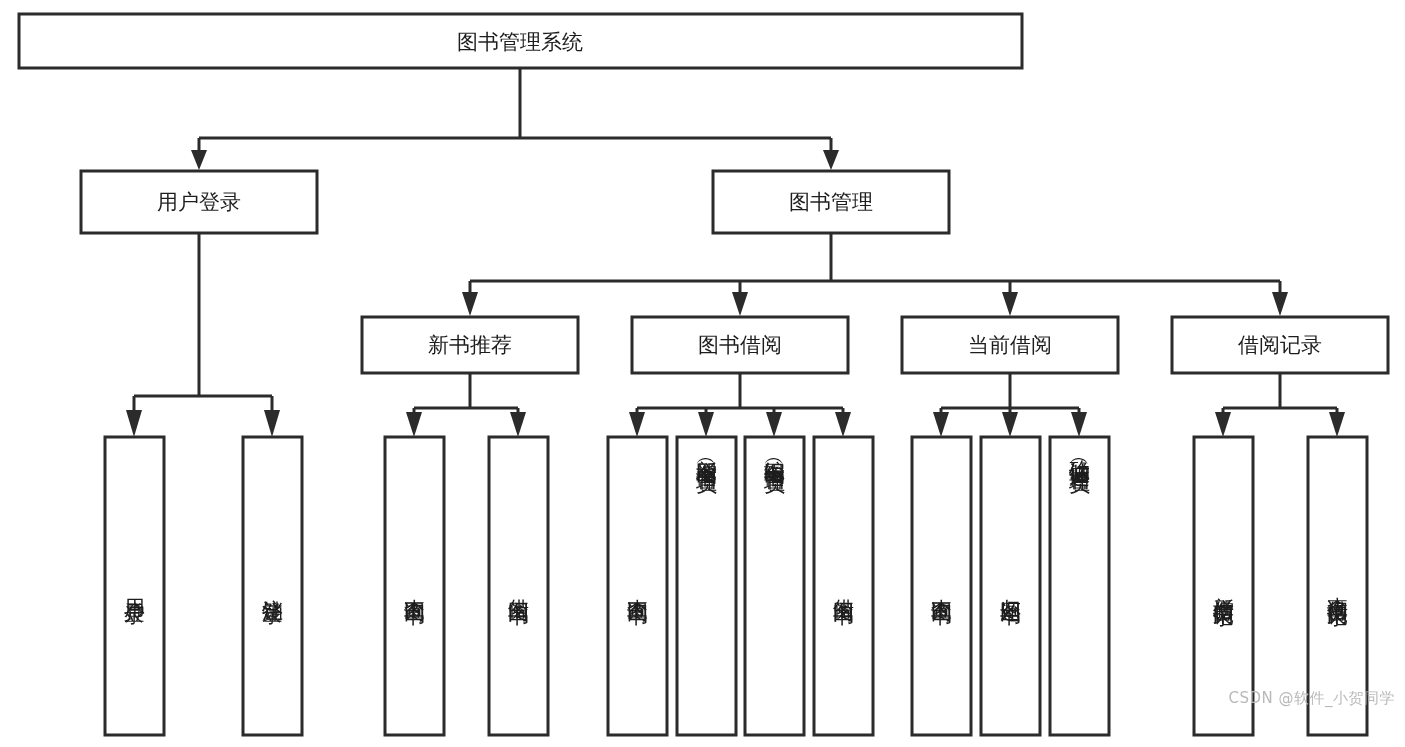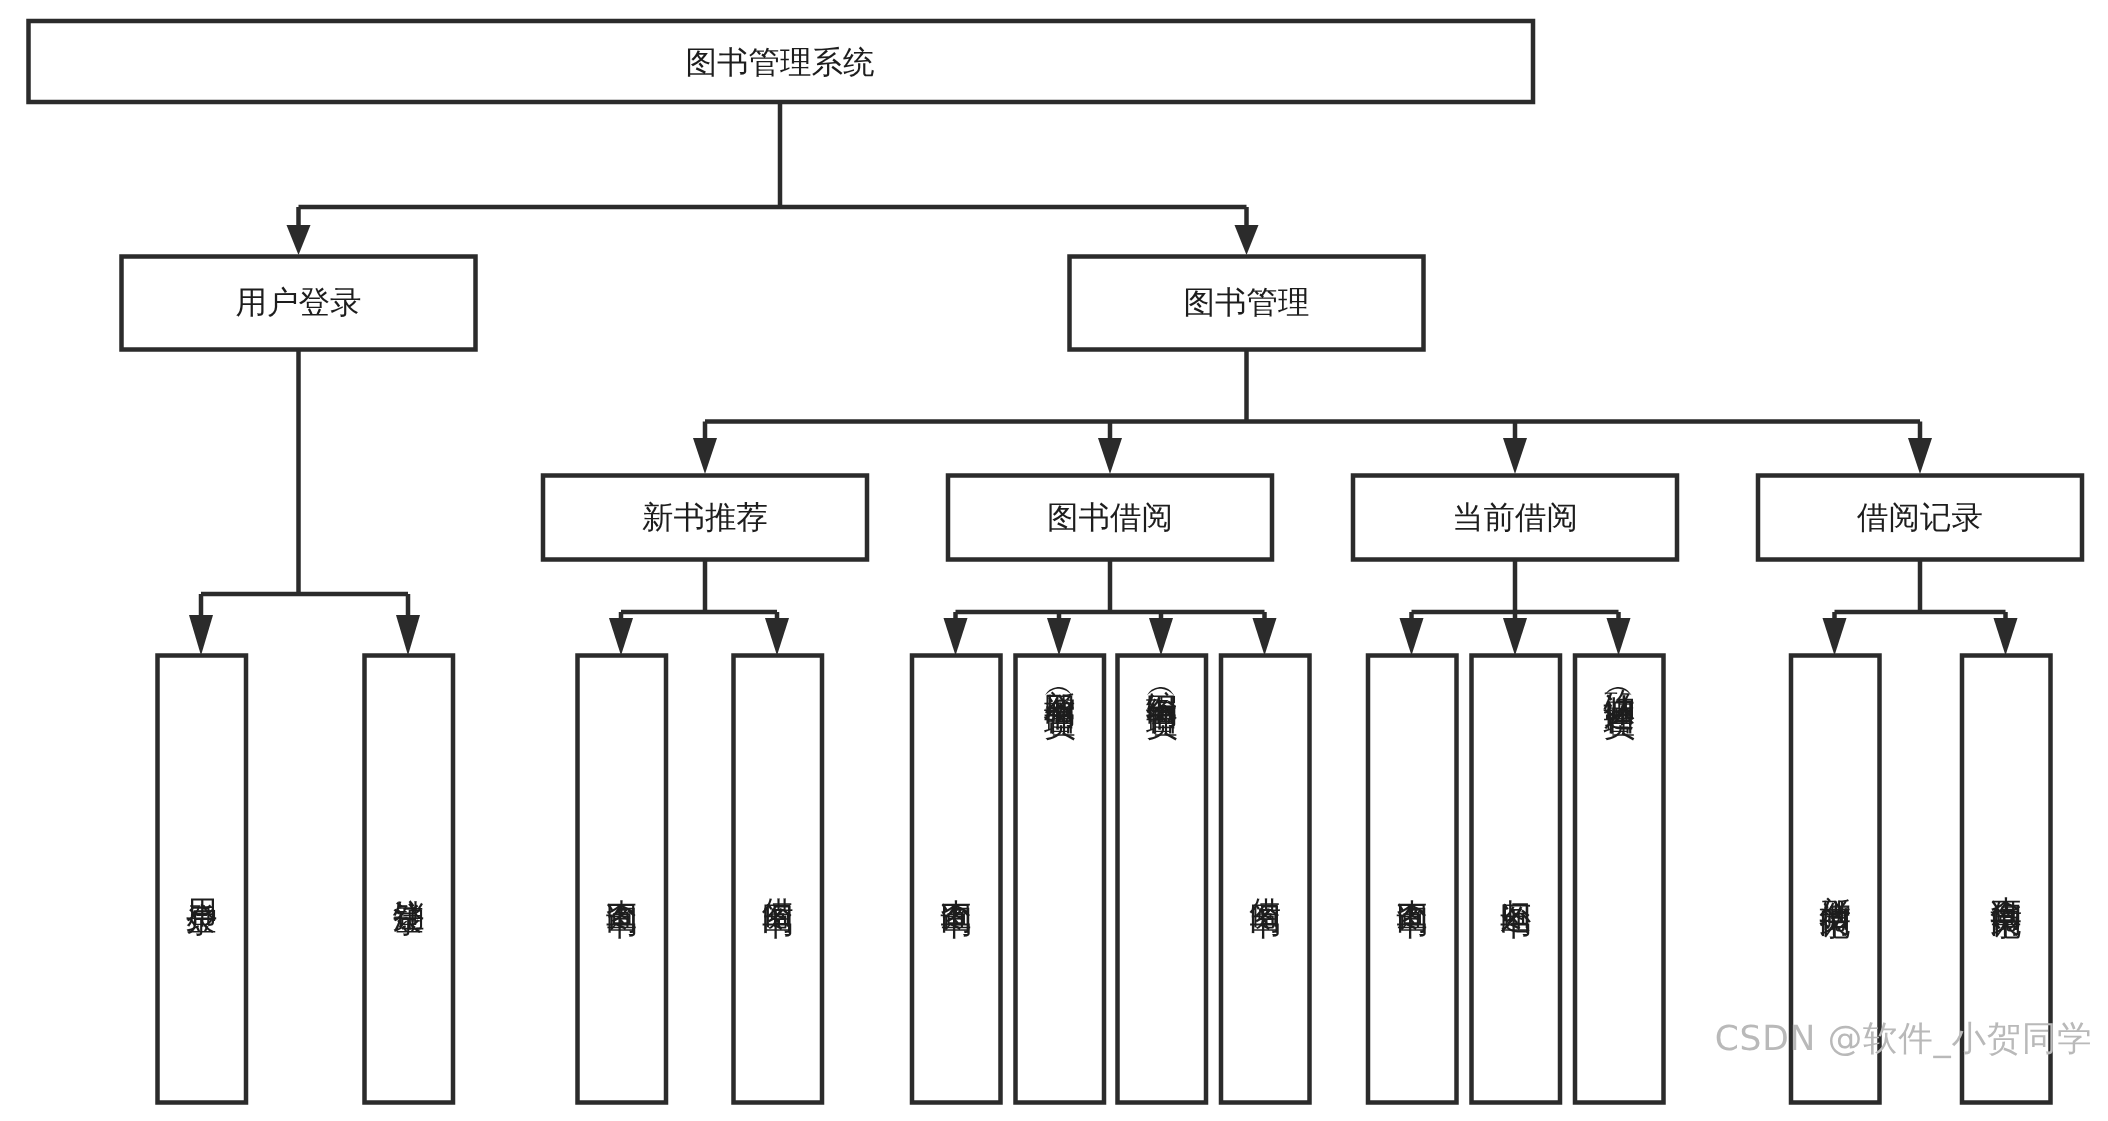--- a/index.html
+++ b/index.html
@@ -61,21 +61,21 @@
     letter-spacing: 2px;
     white-space: nowrap;
     text-align: center;
     pointer-events: none;
   }
   .watermark {
     position: absolute;
     right: 10px;
     bottom: 6px;
     font-family: "DejaVu Sans", "Liberation Sans", sans-serif;
-    font-size: 23px;
+    font-size: 15px;
     color: #b9b9b9;
     letter-spacing: 0.5px;
     white-space: nowrap;
     margin-left: 24px;
   }
 </style>
 </head>
 <body>
 
 <div id="diagram-root">

